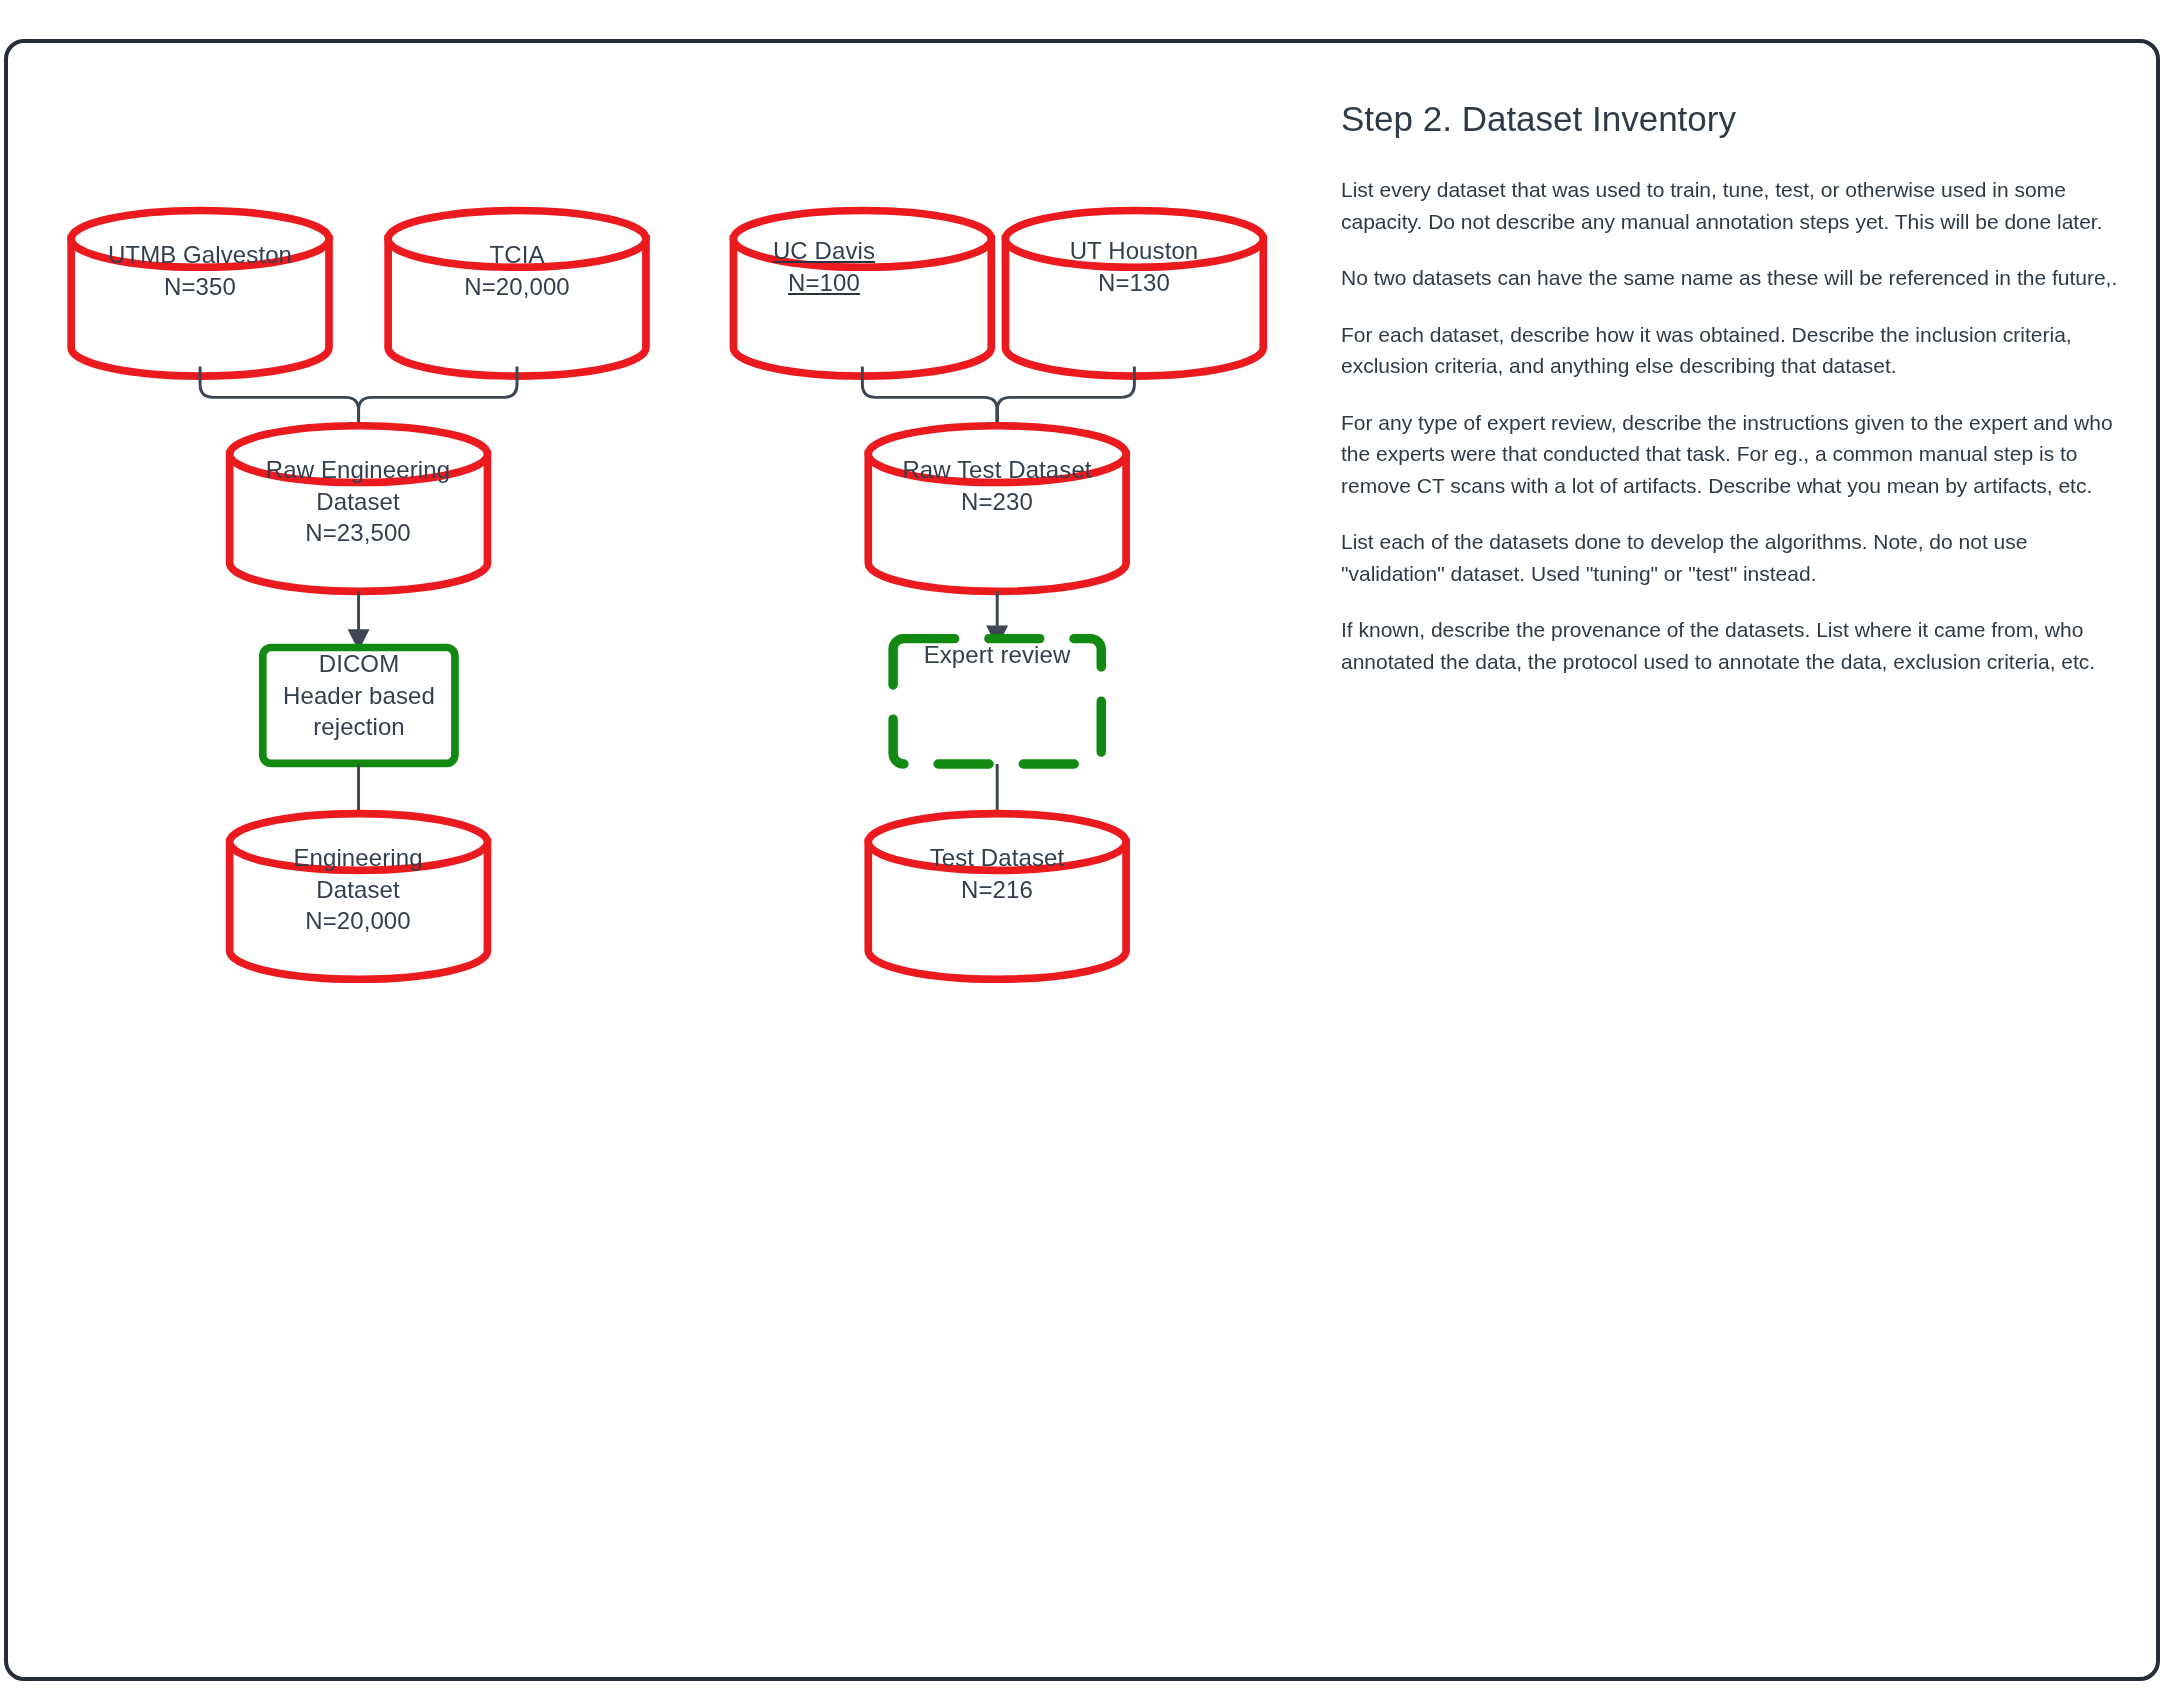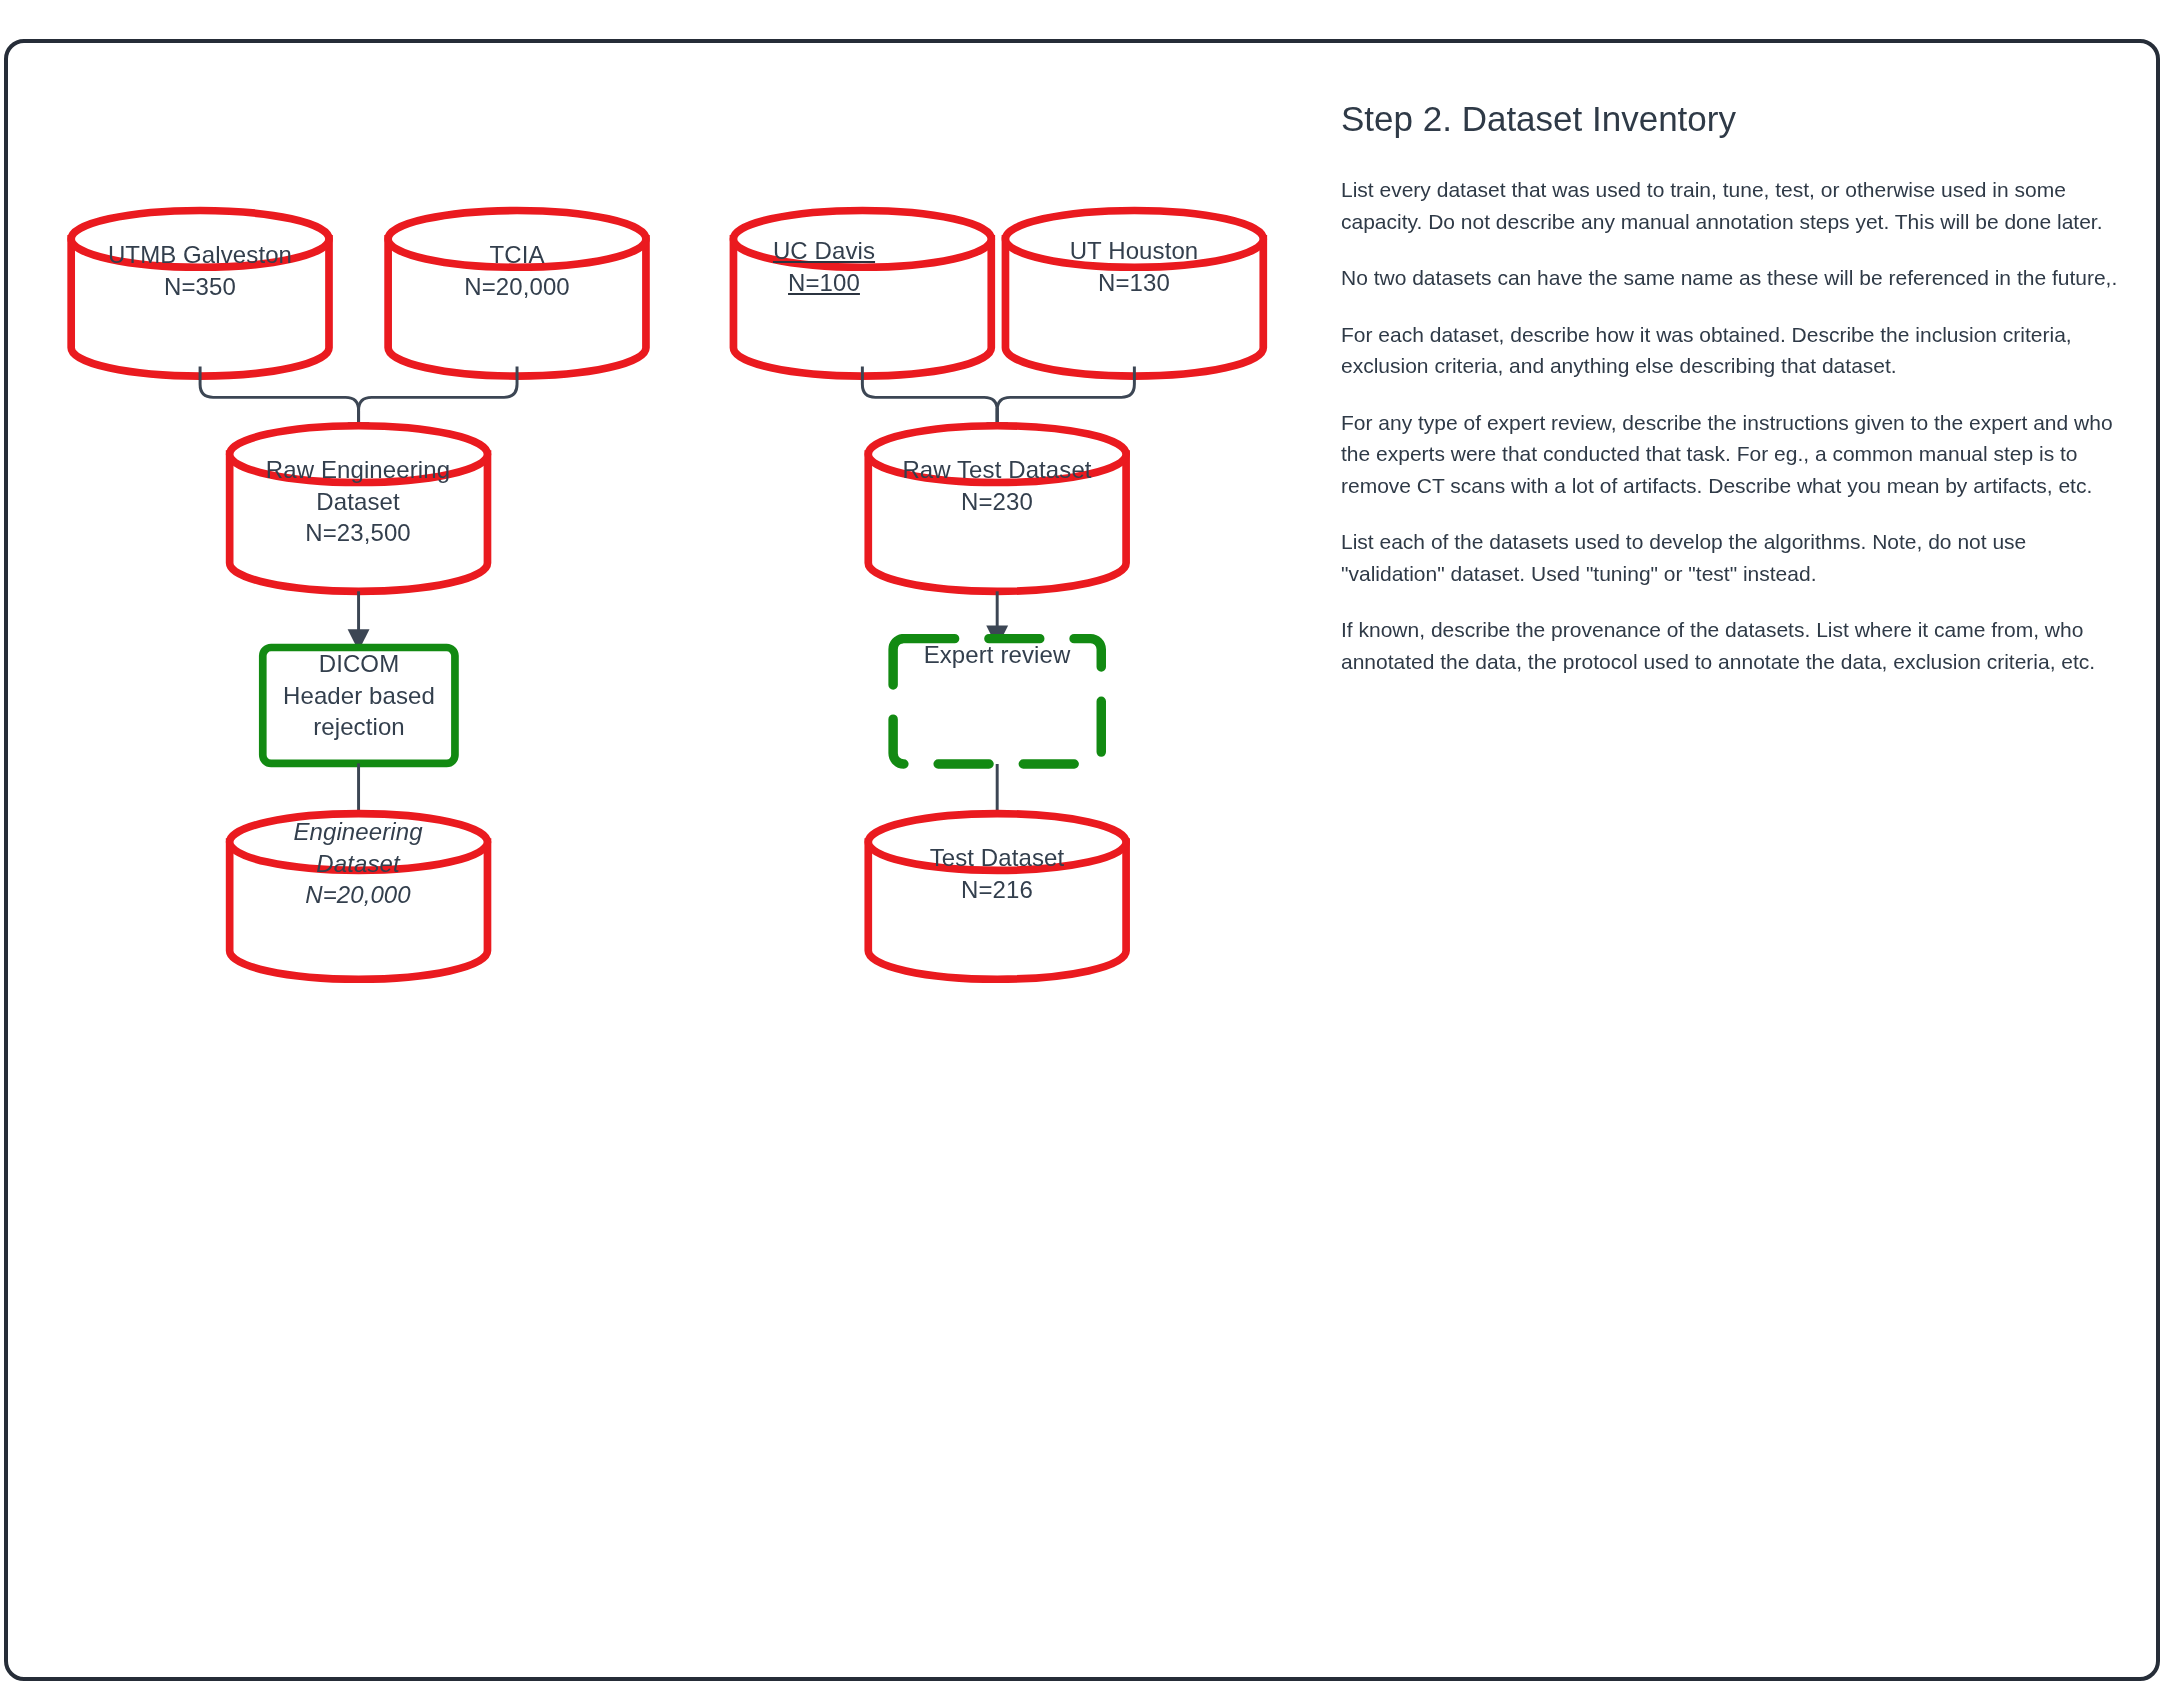--- a/index.html
+++ b/index.html
@@ -217,21 +217,21 @@
     <div class="node" style="left:263px; top:648px; width:192px; height:116px;">
       <span class="node-label">DICOM
 Header based
 rejection</span>
     </div>
 
     <div class="node" style="left:893px; top:639px; width:208px; height:125px;">
       <span class="node-label">Expert review</span>
     </div>
 
-    <div class="node" style="left:229px; top:816px; width:258px; height:109px;font-style:italic;">
+    <div class="node" style="left:229px; top:842px; width:258px; height:109px;">
       <span class="node-label">Engineering
 Dataset
 N=20,000</span>
     </div>
 
     <div class="node" style="left:868px; top:842px; width:258px; height:109px;">
       <span class="node-label">Test Dataset
 N=216</span>
     </div>
 
@@ -248,21 +248,21 @@
 
     <p class="panel-para">No two datasets can have the same name as these will be referenced in the future,.</p>
     <div class="panel-spacer"></div>
 
     <p class="panel-para">For each dataset, describe how it was obtained. Describe the inclusion criteria, exclusion criteria, and anything else describing that dataset.</p>
     <div class="panel-spacer"></div>
 
     <p class="panel-para">For any type of expert review, describe the instructions given to the expert and who the experts were that conducted that task. For eg., a common manual step is to remove CT scans with a lot of artifacts. Describe what you mean by artifacts, etc.</p>
     <div class="panel-spacer"></div>
 
-    <p class="panel-para">List each of the datasets used to develop the algorithms. Note, do not use "validation" dataset. Used "tuning" or "test" instead.</p>
+    <p class="panel-para">List each of the datasets done to develop the algorithms. Note, do not use "validation" dataset. Used "tuning" or "test" instead.</p>
     <div class="panel-spacer"></div>
 
     <p class="panel-para">If known, describe the provenance of the datasets. List where it came from, who annotated the data, the protocol used to annotate the data, exclusion criteria, etc.</p>
 
   </div>
 
 </div>
 
 
 </body></html>

